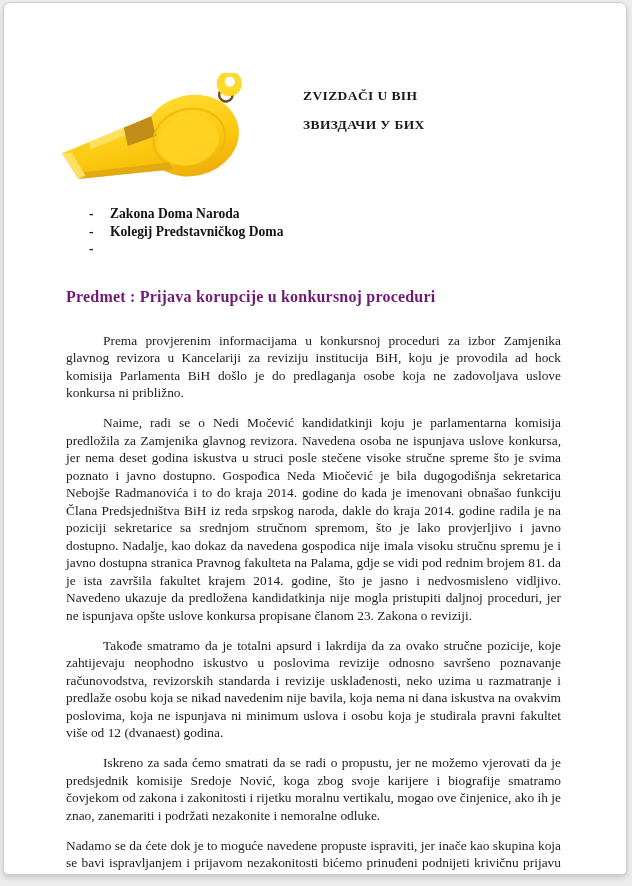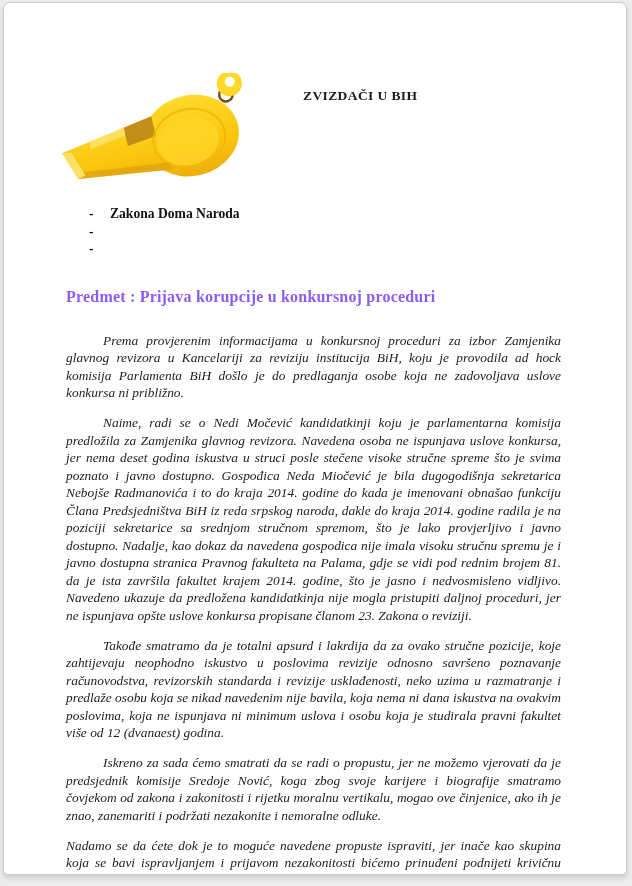--- a/index.html
+++ b/index.html
@@ -49,31 +49,31 @@
     font-weight: bold;
     font-size: 13.6px;
     line-height: 17.5px;
     color: #141414;
   }
   .dash { width: 21px; flex: 0 0 auto; }
   .subject {
     margin: 30px 0 0 62px;
     font-size: 16px;
     font-weight: bold;
-    color: #8b5cf6;
+    color: #701a75;
     letter-spacing: 0.2px;
   }
   .bodytext {
     margin: 26px 65px 0 62px;
     font-size: 13.4px;
     line-height: 17.5px;
     text-align: justify;
     color: #1c1c1c;
   }
-  .bodytext p { margin: 0 0 12.5px 0; text-indent: 37px; font-style: italic; }
+  .bodytext p { margin: 0 0 12.5px 0; text-indent: 37px; }
   .bodytext p.no-indent { text-indent: 0; }
 </style>
 </head>
 <body>
 
 <div class="page">
 
   <div class="header">
     <div class="whistle-wrap">
       <svg width="215" height="118" viewBox="0 0 250 140" xmlns="http://www.w3.org/2000/svg">
@@ -103,30 +103,32 @@
           <ellipse cx="163" cy="69" rx="37" ry="29" fill="#ffd326" opacity="0.9"></ellipse>
 
           <polygon points="26,84 138,98 135,89 30,77" fill="#d89f12" opacity="0.65"></polygon>
 
           <polygon points="14,50 26,84 35,82 25,52" fill="#ffe066"></polygon>
         </g>
       </svg>
     </div>
     <div class="orgnames">
       <div class="org-line">ZVIZDAČI U BIH</div>
+      <div class="org-line">ЗВИЗДАЧИ У БИХ</div>
     </div>
   </div>
 
   <ul class="recipients">
     <li>
       <span class="dash">-</span>
       <span>Zakona Doma Naroda</span>
     </li>
     <li>
       <span class="dash">-</span>
+      <span>Kolegij Predstavničkog Doma</span>
     </li>
     <li>
       <span class="dash">-</span>
     </li>
   </ul>
 
   <div class="subject">Predmet : Prijava korupcije u konkursnoj proceduri</div>
 
   <div class="bodytext">
     <p>Prema provjerenim informacijama u konkursnoj proceduri za izbor Zamjenika glavnog revizora u Kancelariji za reviziju institucija BiH, koju je provodila ad hock komisija Parlamenta BiH došlo je do predlaganja osobe koja ne zadovoljava uslove konkursa ni približno.</p>

